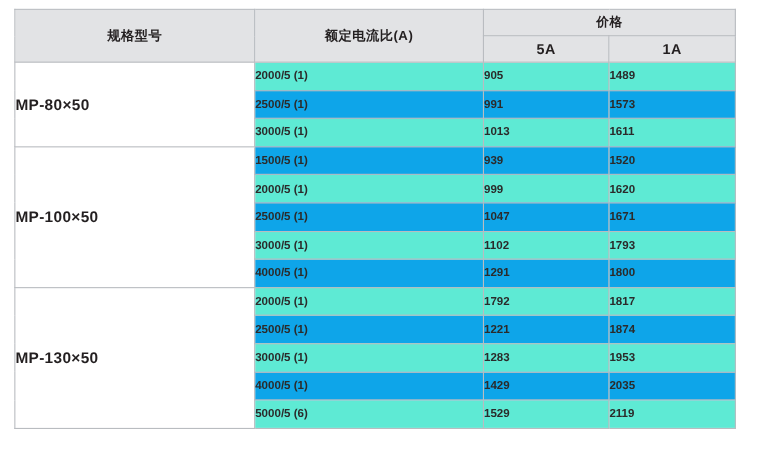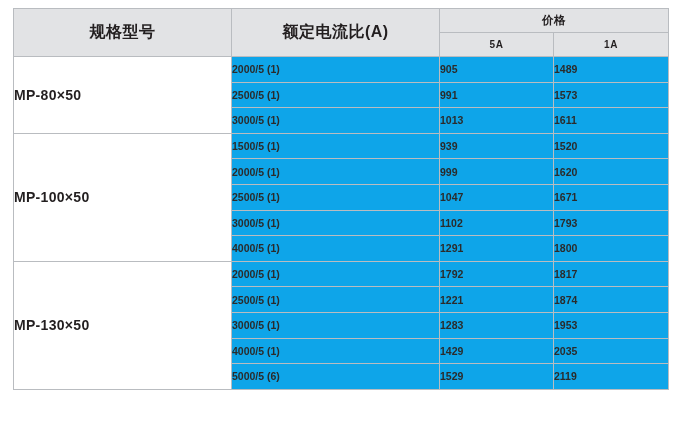--- a/index.html
+++ b/index.html
@@ -36,34 +36,34 @@
 
   thead th {
     background: #e2e3e5;
     color: #231f20;
     height: 23px;
     font-size: 11.5px;
     letter-spacing: .5px;
   }
   thead th.tall {
     height: 46px;
-    font-size: 16px;
+    font-size: 12px;
   }
   thead th.sub {
     height: 23px;
-    font-size: 10px;
+    font-size: 13px;
   }
 
   tbody td {
     height: 24.6px;
     font-size: 10.5px;
     color: #2b2b2b;
   }
   tbody tr.odd td {
-    background: #0ea5e9;
+    background: #5eead4;
   }
   tbody tr.even td {
     background: #0ea5e9;
   }
   tbody td.model {
     background: #ffffff !important;
     font-size: 14px;
     letter-spacing: .3px;
     color: #231f20;
   }

